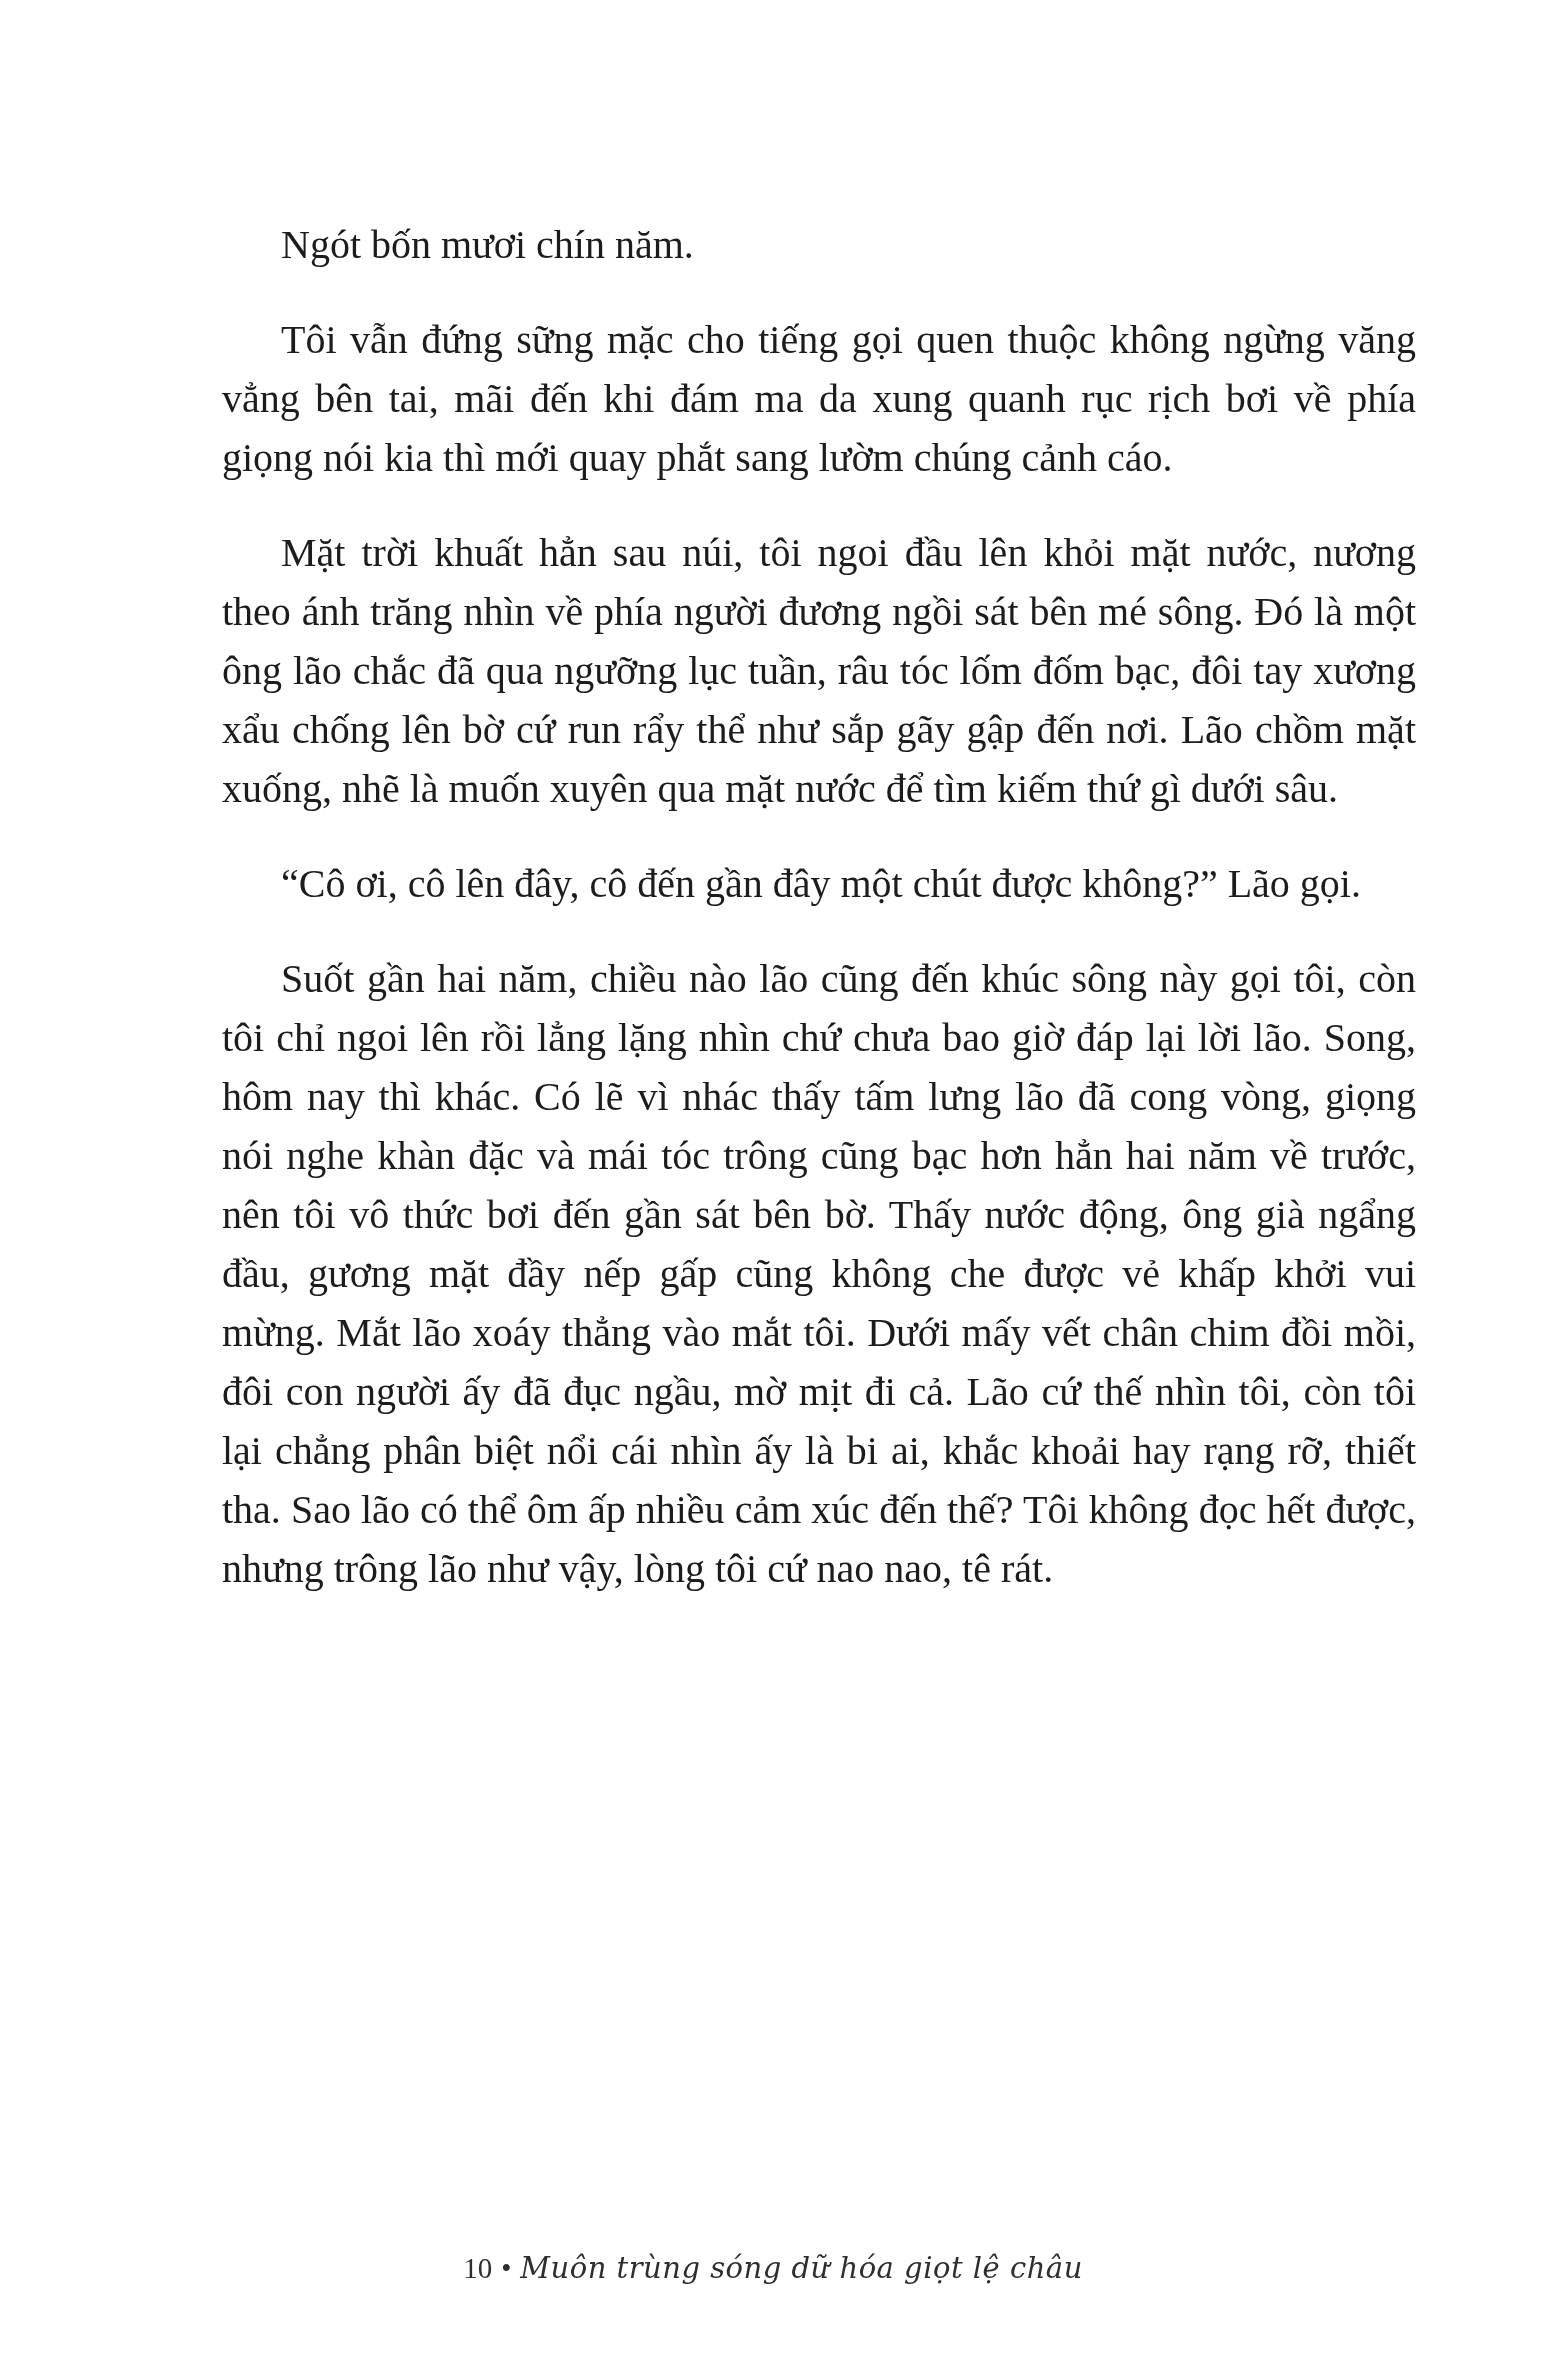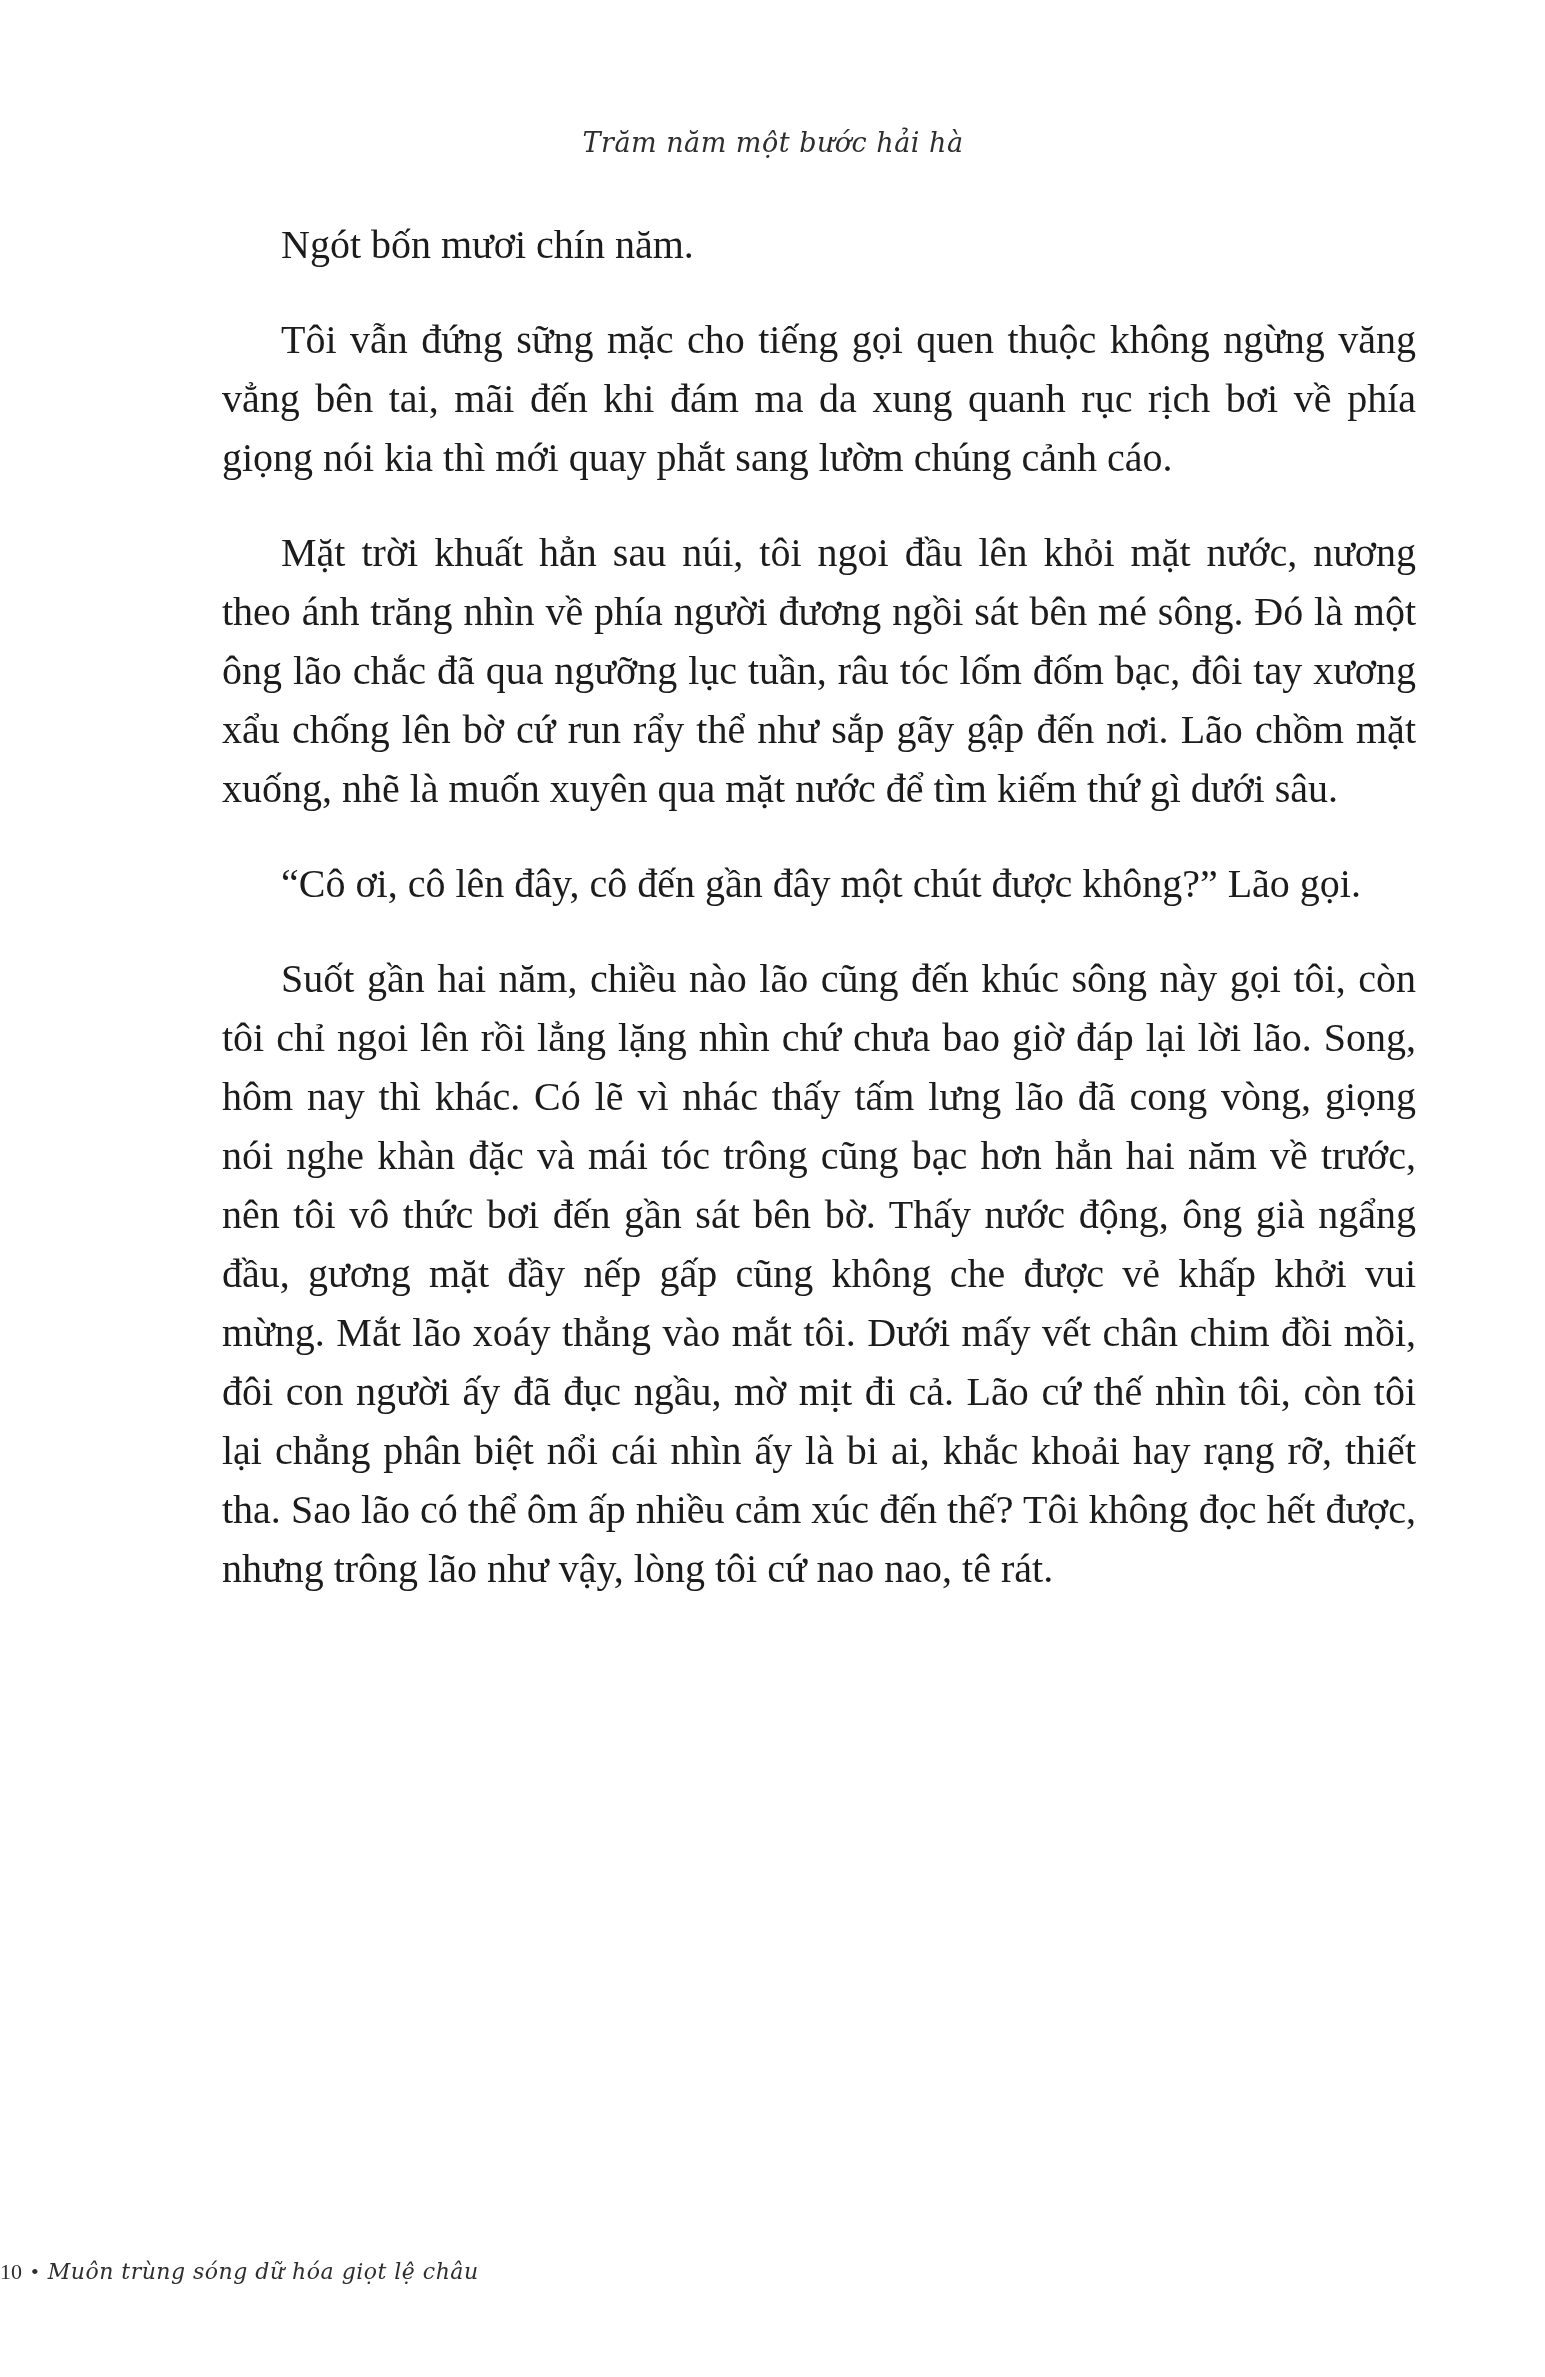--- a/index.html
+++ b/index.html
@@ -44,42 +44,42 @@
     text-indent: 59px;
   }
   .para:last-child {
     margin-bottom: 0;
   }
   .footer {
     position: absolute;
     bottom: 92px;
     left: 0;
     right: 0;
-    font-size: 22px;
+    text-align: center;
+    font-size: 29px;
     color: #2e2e2e;
   }
   .footer .page-num {
     font-family: "Liberation Serif", serif;
     font-style: normal;
   }
   .footer .sep {
     padding: 0 9px;
   }
   .footer .book-title {
     font-family: "DejaVu Serif", "Liberation Serif", serif;
     font-style: italic;
     letter-spacing: 0.5px;
   }
 </style>
 </head>
 <body>
 
 <div class="page">
 
-  <div class="running-head">Trăm năm một bước hải hà</div>
 
   <div class="body-text">
     <p class="para">Ngót bốn mươi chín năm.</p>
     <p class="para">Tôi vẫn đứng sững mặc cho tiếng gọi quen thuộc không ngừng văng vẳng bên tai, mãi đến khi đám ma da xung quanh rục rịch bơi về phía giọng nói kia thì mới quay phắt sang lườm chúng cảnh cáo.</p>
     <p class="para">Mặt trời khuất hẳn sau núi, tôi ngoi đầu lên khỏi mặt nước, nương theo ánh trăng nhìn về phía người đương ngồi sát bên mé sông. Đó là một ông lão chắc đã qua ngưỡng lục tuần, râu tóc lốm đốm bạc, đôi tay xương xẩu chống lên bờ cứ run rẩy thể như sắp gãy gập đến nơi. Lão chồm mặt xuống, nhẽ là muốn xuyên qua mặt nước để tìm kiếm thứ gì dưới sâu.</p>
     <p class="para">“Cô ơi, cô lên đây, cô đến gần đây một chút được không?” Lão gọi.</p>
     <p class="para">Suốt gần hai năm, chiều nào lão cũng đến khúc sông này gọi tôi, còn tôi chỉ ngoi lên rồi lẳng lặng nhìn chứ chưa bao giờ đáp lại lời lão. Song, hôm nay thì khác. Có lẽ vì nhác thấy tấm lưng lão đã cong vòng, giọng nói nghe khàn đặc và mái tóc trông cũng bạc hơn hẳn hai năm về trước, nên tôi vô thức bơi đến gần sát bên bờ. Thấy nước động, ông già ngẩng đầu, gương mặt đầy nếp gấp cũng không che được vẻ khấp khởi vui mừng. Mắt lão xoáy thẳng vào mắt tôi. Dưới mấy vết chân chim đồi mồi, đôi con người ấy đã đục ngầu, mờ mịt đi cả. Lão cứ thế nhìn tôi, còn tôi lại chẳng phân biệt nổi cái nhìn ấy là bi ai, khắc khoải hay rạng rỡ, thiết tha. Sao lão có thể ôm ấp nhiều cảm xúc đến thế? Tôi không đọc hết được, nhưng trông lão như vậy, lòng tôi cứ nao nao, tê rát.</p>
   </div>
 
   <div class="footer">

